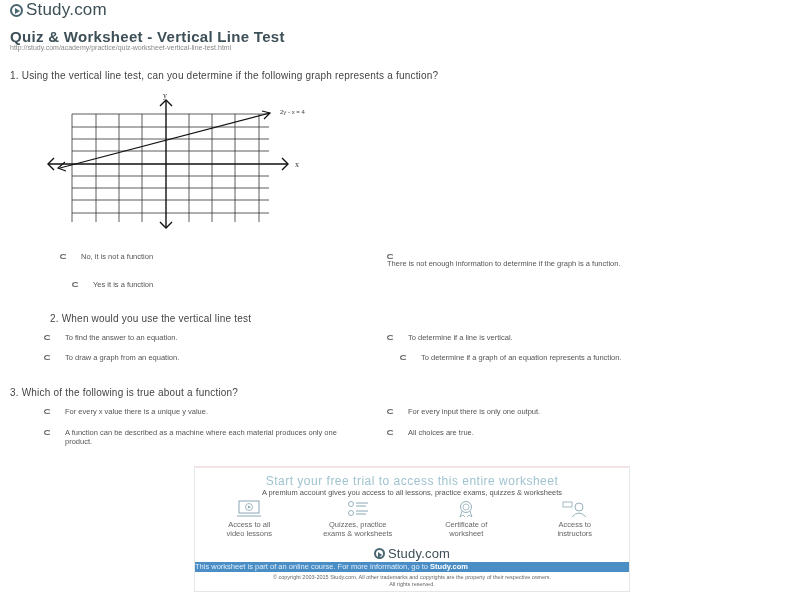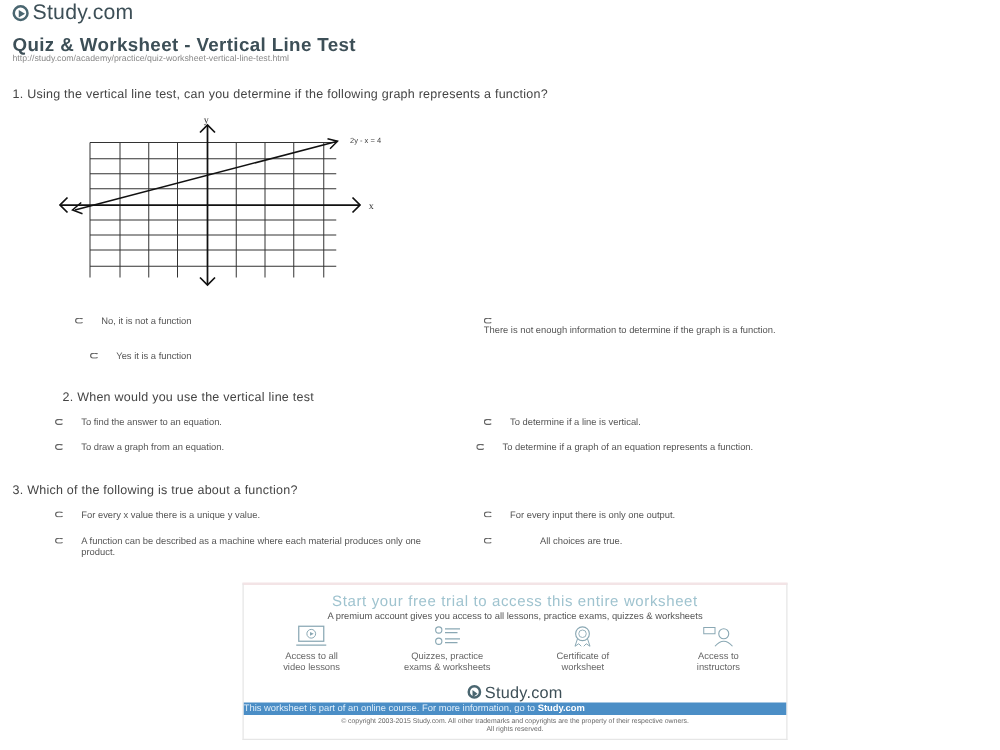--- a/index.html
+++ b/index.html
@@ -141,39 +141,39 @@
   <span>To find the answer to an equation.</span>
 </div>
 <div class="choice" style="left:387px; top:333px;">
   <span class="radio"></span>
   <span>To determine if a line is vertical.</span>
 </div>
 <div class="choice" style="left:44px; top:353px;">
   <span class="radio"></span>
   <span>To draw a graph from an equation.</span>
 </div>
-<div class="choice" style="left:381px; top:353px;">
+<div class="choice" style="left:400px; top:353px;">
   <span class="radio"></span>
   <span>To determine if a graph of an equation represents a function.</span>
 </div>
 
 <div class="question" style="left:10px; top:387px;">3. Which of the following is true about a function?</div>
 <div class="choice" style="left:44px; top:407px;justify-content:flex-end;">
   <span class="radio"></span>
   <span>For every x value there is a unique y value.</span>
 </div>
 <div class="choice" style="left:387px; top:407px;">
   <span class="radio"></span>
   <span>For every input there is only one output.</span>
 </div>
 <div class="choice" style="left:44px; top:428px; width:300px;">
   <span class="radio"></span>
   <span>A function can be described as a machine where each material produces only one product.</span>
 </div>
-<div class="choice" style="left:387px; top:428px;gap:24px;">
+<div class="choice" style="left:387px; top:428px;">
   <span class="radio"></span>
   <span>All choices are true.</span>
 </div>
 
 <div class="promo">
   <div class="promo-title">Start your free trial to access this entire worksheet</div>
   <div class="promo-sub">A premium account gives you access to all lessons, practice exams, quizzes &amp; worksheets</div>
   <div class="features">
     <div class="feature">
       <svg width="26" height="18" viewBox="0 0 26 18">

